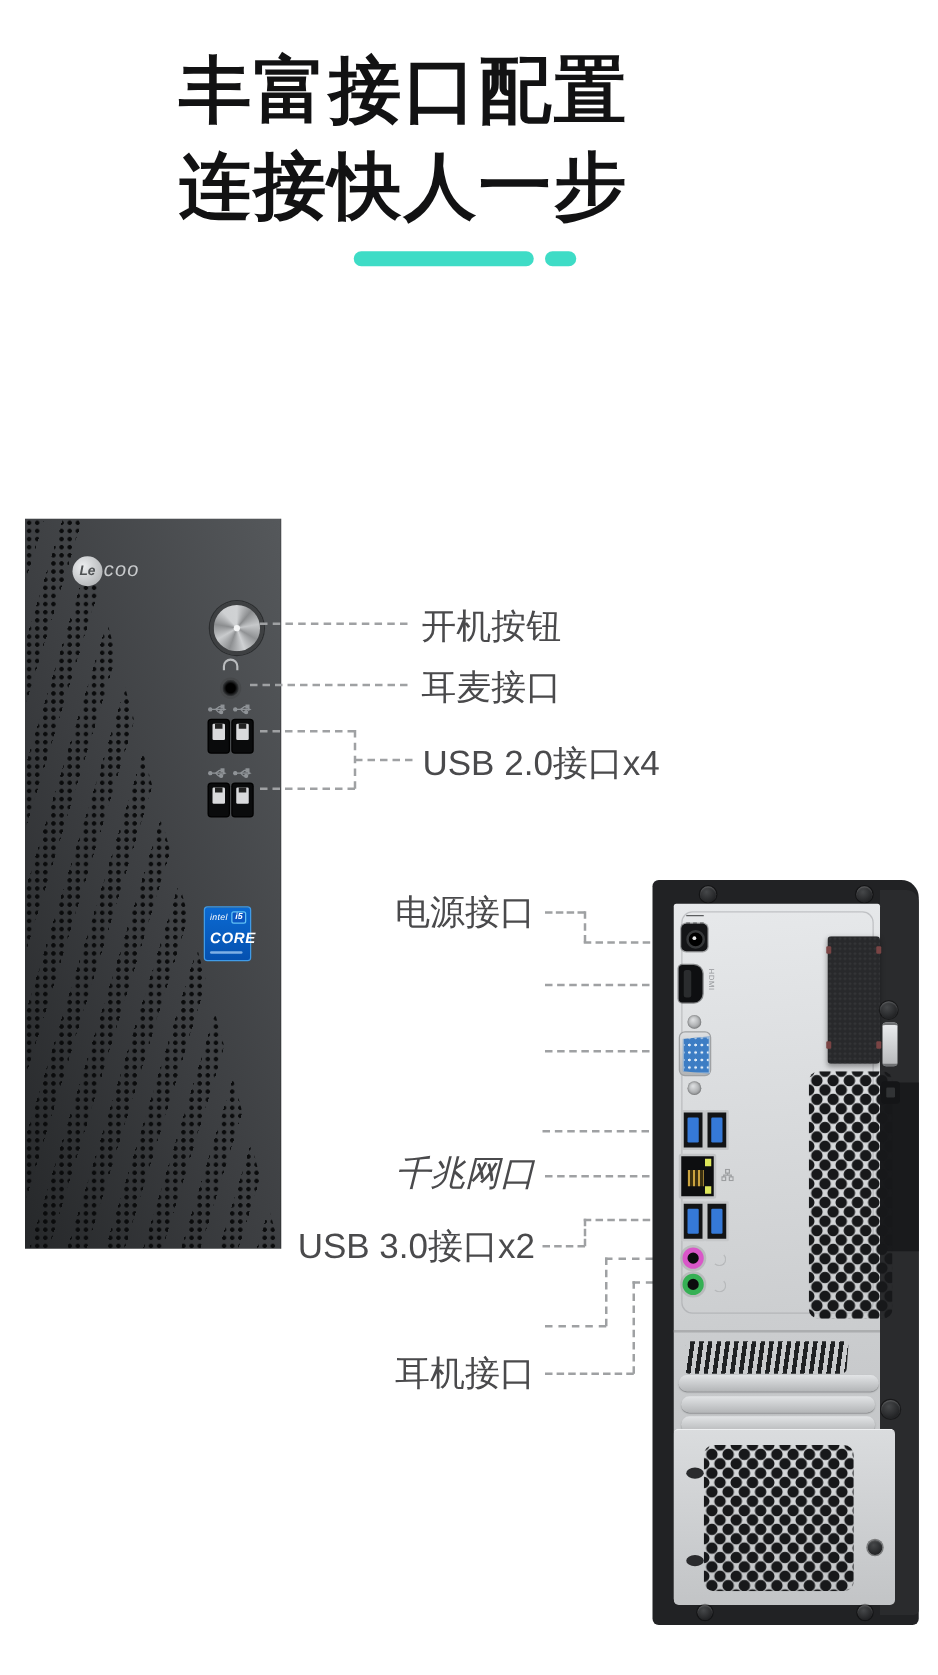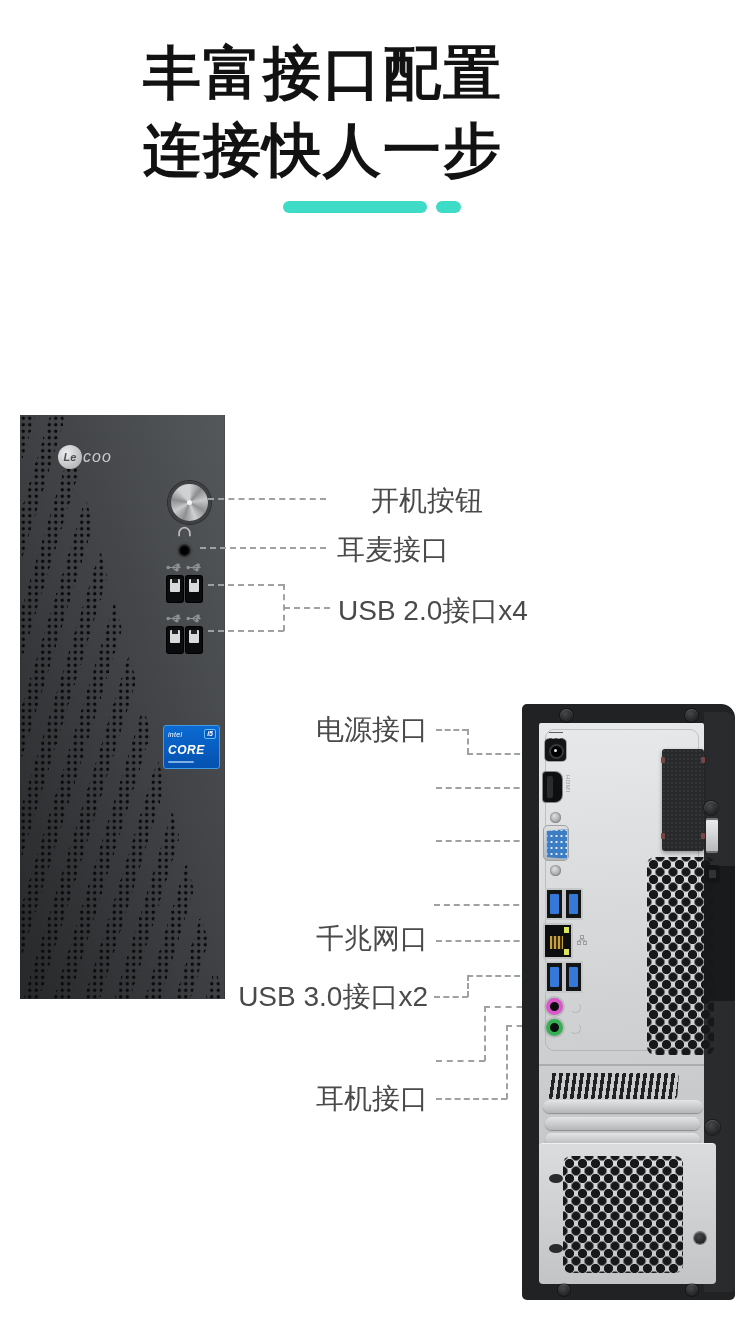--- a/index.html
+++ b/index.html
@@ -63,21 +63,21 @@
     border:2px solid #46484a;box-sizing:border-box;
   }
   .usb-icon{position:absolute;width:16px;height:9px;}
   .usb-port-f{
     position:absolute;width:16px;height:26px;background:#0a0b0c;border-radius:2px;
     box-shadow:0 0 0 1px #000;
   }
   .usb-port-f i{position:absolute;left:3px;right:3px;top:3px;height:13px;background:#d9dadc;border-radius:1px;}
   .usb-port-f i::after{content:"";position:absolute;left:50%;top:0;width:6px;height:4px;margin-left:-3px;background:#222;}
   .intel-badge{
-    position:absolute;left:143px;top:310px;width:57px;height:44px;box-sizing:border-box;
+    position:absolute;left:143px;top:310px;width:38px;height:44px;box-sizing:border-box;
     background:linear-gradient(#0b6ad2,#0551b0);border:1px solid #3f9be8;border-radius:3px;
     padding:3px 3px 2px 4px;color:#fff;
   }
   .intel-row{display:flex;justify-content:space-between;align-items:center;}
   .intel-brand{font-size:7px;letter-spacing:.3px;}
   .intel-i5{font-size:7px;font-weight:bold;background:#0b57c2;border:1px solid #62c2f5;border-radius:2px;padding:0 2px;line-height:8px;}
   .intel-core{font-size:12px;font-weight:bold;letter-spacing:.5px;margin-top:4px;}
   .intel-sub{margin-top:4px;height:2px;background:rgba(190,224,255,.65);border-radius:1px;width:26px;}
   
   .tower-back{
@@ -270,21 +270,21 @@
     <div class="intel-badge">
       <div class="intel-row">
         <span class="intel-brand">intel</span>
         <span class="intel-i5">i5</span>
       </div>
       <div class="intel-core">CORE</div>
       <div class="intel-sub"></div>
     </div>
   </div>
 
-  <div class="ann" style="left:337px;top:484px;margin-left:34px;">开机按钮</div>
+  <div class="ann" style="left:337px;top:484px;">开机按钮</div>
   <div class="dh" style="left:208px;top:498px;width:118px;"></div>
 
   <div class="ann" style="left:337px;top:533px;">耳麦接口</div>
   <div class="dh" style="left:200px;top:547px;width:126px;"></div>
 
   <div class="ann" style="left:338px;top:594px;">USB 2.0接口x4</div>
   <div class="dh" style="left:208px;top:584px;width:76px;"></div>
   <div class="dh" style="left:208px;top:630px;width:76px;"></div>
   <div class="dv" style="left:283px;top:584px;height:47px;"></div>
   <div class="dh" style="left:284px;top:607px;width:46px;"></div>
@@ -293,21 +293,21 @@
   <div class="dh" style="left:436px;top:729px;width:32px;"></div>
   <div class="dv" style="left:467px;top:729px;height:25px;"></div>
   <div class="dh" style="left:467px;top:753px;width:72px;"></div>
 
   <div class="dh" style="left:436px;top:787px;width:103px;"></div>
 
   <div class="dh" style="left:436px;top:840px;width:103px;"></div>
 
   <div class="dh" style="left:434px;top:904px;width:105px;"></div>
 
-  <div class="ann-r" style="top:922px;">千兆网口</div>
+  <div class="ann-r" style="top:922px;font-style:italic;">千兆网口</div>
   <div class="dh" style="left:436px;top:940px;width:103px;"></div>
 
   <div class="ann-r" style="top:980px;">USB 3.0接口x2</div>
   <div class="dh" style="left:434px;top:996px;width:34px;"></div>
   <div class="dv" style="left:467px;top:975px;height:22px;"></div>
   <div class="dh" style="left:467px;top:975px;width:72px;"></div>
 
   <div class="dh" style="left:436px;top:1060px;width:49px;"></div>
   <div class="dv" style="left:484px;top:1006px;height:55px;"></div>
   <div class="dh" style="left:484px;top:1006px;width:60px;"></div>

